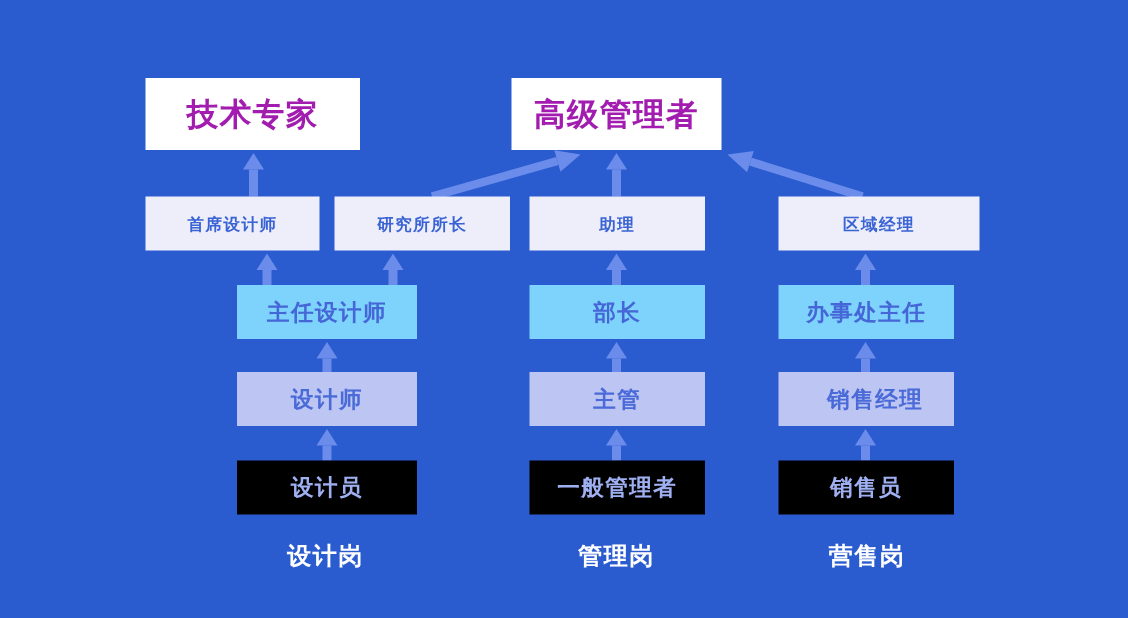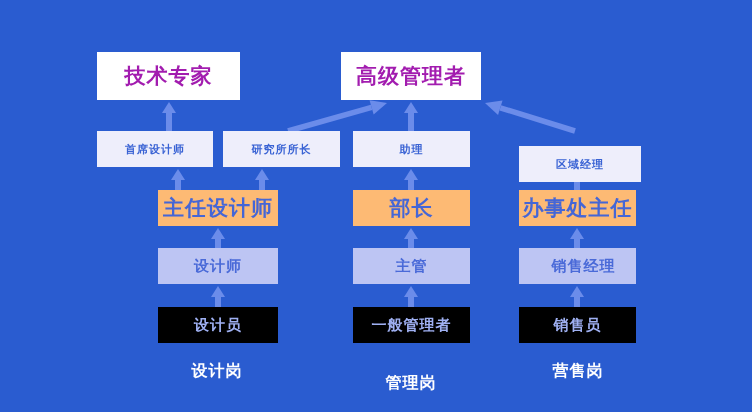--- a/index.html
+++ b/index.html
@@ -36,21 +36,21 @@
     white-space: nowrap;
     letter-spacing: 1px;
   }
   .node-top {
     font-size: 21px;
     font-weight: 700;
     background: #ffffff;
     color: #a21caf;
   }
   .tier-1 { background: #eeeefb; color: #3a63d4; font-size: 11px; font-weight: 700; }
-  .tier-2 { background: #fdba74; color: #4566d6; font-size: 21px; font-weight: 700; }
+  .tier-2 { background: #7dd3fc; color: #4566d6; font-size: 15px; font-weight: 700; }
   .tier-3 { background: #bdc5f3; color: #4a6ad8; font-size: 15px; font-weight: 700; }
   .tier-4 { background: #000000; color: #9fb0f2; font-size: 15px; font-weight: 700; }
   .col-label {
     position: absolute;
     box-sizing: border-box;
     display: flex;
     align-items: center;
     justify-content: center;
     color: #ffffff;
     font-size: 16px;
@@ -149,22 +149,22 @@
       </div>
       <div class="node tier-2" style="left: 353px; top: 190px; width: 117px; height: 36px;">
         <span>部长</span>
       </div>
       <div class="node tier-3" style="left: 353px; top: 248px; width: 117px; height: 36px;">
         <span>主管</span>
       </div>
       <div class="node tier-4" style="left: 353px; top: 307px; width: 117px; height: 36px;">
         <span>一般管理者</span>
       </div>
-      <div class="col-label" style="left: 351px; top: 370px; width: 120px; height: 26px;">管理岗</div>
-      <div class="node tier-1" style="left: 519px; top: 146px; width: 122px; height: 36px;">
+      <div class="col-label" style="left: 351px; top: 358px; width: 120px; height: 26px;">管理岗</div>
+      <div class="node tier-1" style="left: 519px; top: 131px; width: 134px; height: 36px;">
         <span>区域经理</span>
       </div>
       <div class="node tier-2" style="left: 519px; top: 190px; width: 117px; height: 36px;">
         <span>办事处主任</span>
       </div>
       <div class="node tier-3" style="left: 519px; top: 248px; width: 117px; height: 36px; padding-left: 12px;">
         <span>销售经理</span>
       </div>
       <div class="node tier-4" style="left: 519px; top: 307px; width: 117px; height: 36px;">
         <span>销售员</span>

